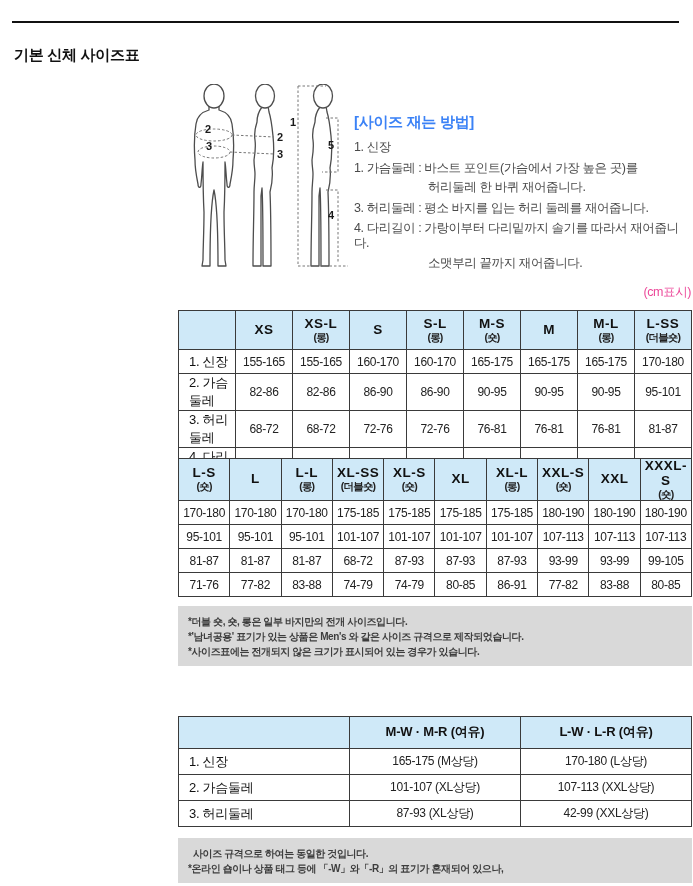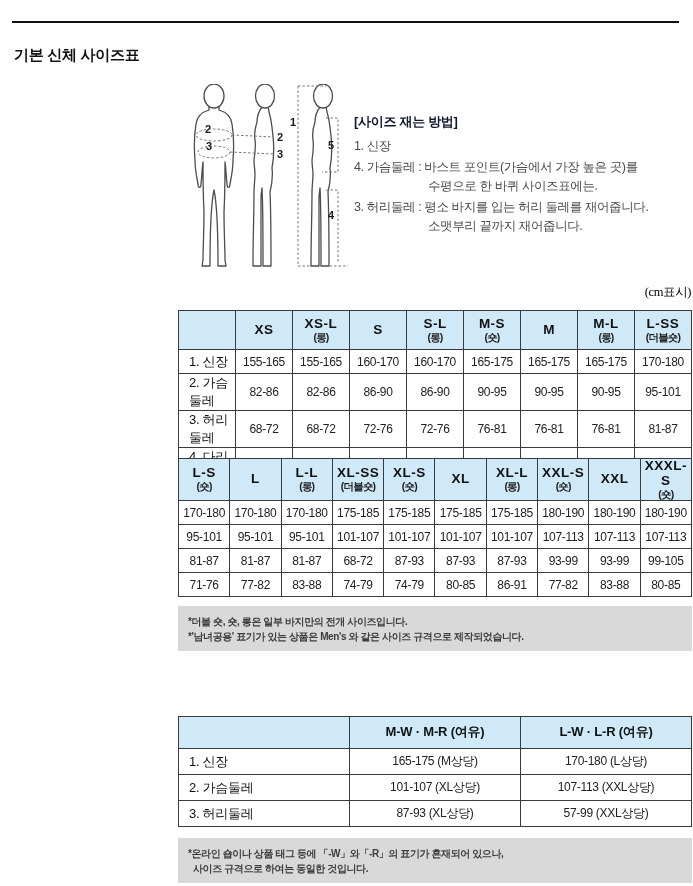--- a/index.html
+++ b/index.html
@@ -8,25 +8,25 @@
   #page { position:relative; width:693px; height:886px; background:#fff; overflow:hidden; }
 
   .top-rule { position:absolute; left:12px; top:21px; width:667px; border-top:2px solid #111; }
 
   .title-left { position:absolute; left:14px; top:46px; font-size:15px; font-weight:bold; color:#111; letter-spacing:-0.3px; }
   .title-right { position:absolute; left:180px; top:46px; font-size:15px; color:#222; letter-spacing:-0.3px; }
 
   .diagram { position:absolute; left:186px; top:84px; }
 
   .instructions { position:absolute; left:354px; top:113px; width:338px; }
-  .instr-title { font-size:13px; font-weight:bold; color:#0f172a; margin-bottom:8px; letter-spacing:-0.3px; }
+  .instr-title { font-size:15px; font-weight:bold; color:#3b82f6; margin-bottom:8px; letter-spacing:-0.3px; }
   .instr-line { font-size:12.5px; color:#4a4a4a; line-height:1.2; margin-bottom:5.5px; letter-spacing:-0.4px; }
   .instr-cont { padding-left:74px; margin-top:-1px; }
 
-  .cm-label { position:absolute; right:2px; top:284px; font-size:12.5px; color:#000000; letter-spacing:-0.4px;font-family:Liberation Serif, serif; }
+  .cm-label { position:absolute; right:2px; top:284px; font-size:12.5px; color:#ec4899; letter-spacing:-0.4px; }
 
   table { border-collapse:collapse; table-layout:fixed; }
   .size-table { position:absolute; left:178px; width:514px; }
   .size-table th, .size-table td { border:1px solid var(--border,#3a3a3a); text-align:center; vertical-align:middle; overflow:hidden; }
   .size-table th { background:var(--header-bg,#cfe9f8); height:39px; font-weight:bold; }
   .size-table .h-main { font-size:13.5px; color:#111; letter-spacing:0.5px; line-height:1.1; }
   .size-table .h-sub  { font-size:10.5px; color:#222; letter-spacing:-0.8px; line-height:1.1; }
   .size-table td { height:24px; font-size:12px; color:#222; letter-spacing:-0.3px; }
   .size-table td.rowlabel { text-align:left; padding-left:10px; font-size:13px; color:#111; letter-spacing:-0.3px; }
 
@@ -110,23 +110,24 @@
     <text x="91" y="57">2</text>
     <text x="91" y="74">3</text>
     <text x="104" y="42">1</text>
     <text x="142" y="65">5</text>
     <text x="142" y="135">4</text>
   </svg>
 
   <div class="instructions">
     <div class="instr-title">[사이즈 재는 방법]</div>
     <div class="instr-line">1. 신장</div>
-    <div class="instr-line">4. 가슴둘레 : 바스트 포인트(가슴에서 가장 높은 곳)를</div>
-    <div class="instr-line instr-cont">수평으로 한 바퀴 사이즈표에는.</div>
+    <div class="instr-line">1. 가슴둘레 : 바스트 포인트(가슴에서 가장 높은 곳)를</div>
+    <div class="instr-line instr-cont">허리둘레 한 바퀴 재어줍니다.</div>
     <div class="instr-line">3. 허리둘레 : 평소 바지를 입는 허리 둘레를 재어줍니다.</div>
+    <div class="instr-line">4. 다리길이 : 가랑이부터 다리밑까지 솔기를 따라서 재어줍니다.</div>
     <div class="instr-line instr-cont">소맷부리 끝까지 재어줍니다.</div>
   </div>
 
   <div class="cm-label">(cm표시)</div>
 
   <table id="table1" class="size-table">
     <thead>
         <tr>
           <th>
             <div class="h-main"></div>
@@ -300,20 +301,21 @@
           <td>77-82</td>
           <td>83-88</td>
           <td>80-85</td>
         </tr>
       </tbody>
   </table>
 
   <div id="note1" class="note-box">
     <div class="note-line">*더블 숏, 숏, 롱은 일부 바지만의 전개 사이즈입니다.</div>
     <div class="note-line">*'남녀공용' 표기가 있는 상품은 Men's 와 같은 사이즈 규격으로 제작되었습니다.</div>
+    <div class="note-line">*사이즈표에는 전개되지 않은 크기가 표시되어 있는 경우가 있습니다.</div>
   </div>
 
   <div class="wr-title">W · R 사이즈 (가슴이 넓은 넉넉한 사이즈. 일부 상품에 한함)</div>
 
   <table id="wr-table" class="size-table">
     <thead>
         <tr>
           <th>
             <div class="h-main"></div>
           </th>
@@ -332,23 +334,23 @@
           <td>170-180 (L상당)</td>
         </tr>
         <tr>
           <td class="rowlabel">2. 가슴둘레</td>
           <td>101-107 (XL상당)</td>
           <td>107-113 (XXL상당)</td>
         </tr>
         <tr>
           <td class="rowlabel">3. 허리둘레</td>
           <td>87-93 (XL상당)</td>
-          <td>57-99 (XXL상당)</td>
+          <td>42-99 (XXL상당)</td>
         </tr>
       </tbody>
   </table>
 
   <div id="note2" class="note-box">
+    <div class="note-line cont">사이즈 규격으로 하여는 동일한 것입니다.</div>
     <div class="note-line">*온라인 숍이나 상품 태그 등에 「-W」와「-R」의 표기가 혼재되어 있으나,</div>
-    <div class="note-line cont">사이즈 규격으로 하여는 동일한 것입니다.</div>
   </div>
 
 </div>
 
 </body></html>

